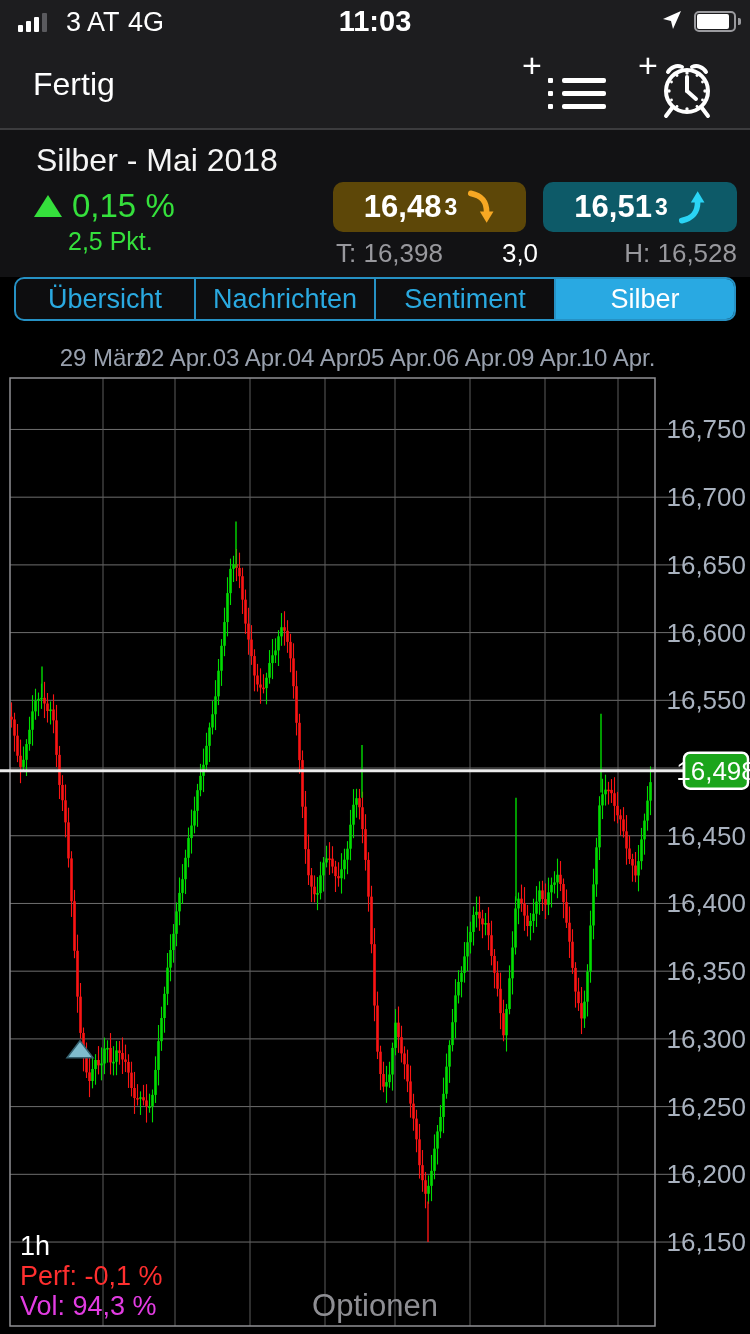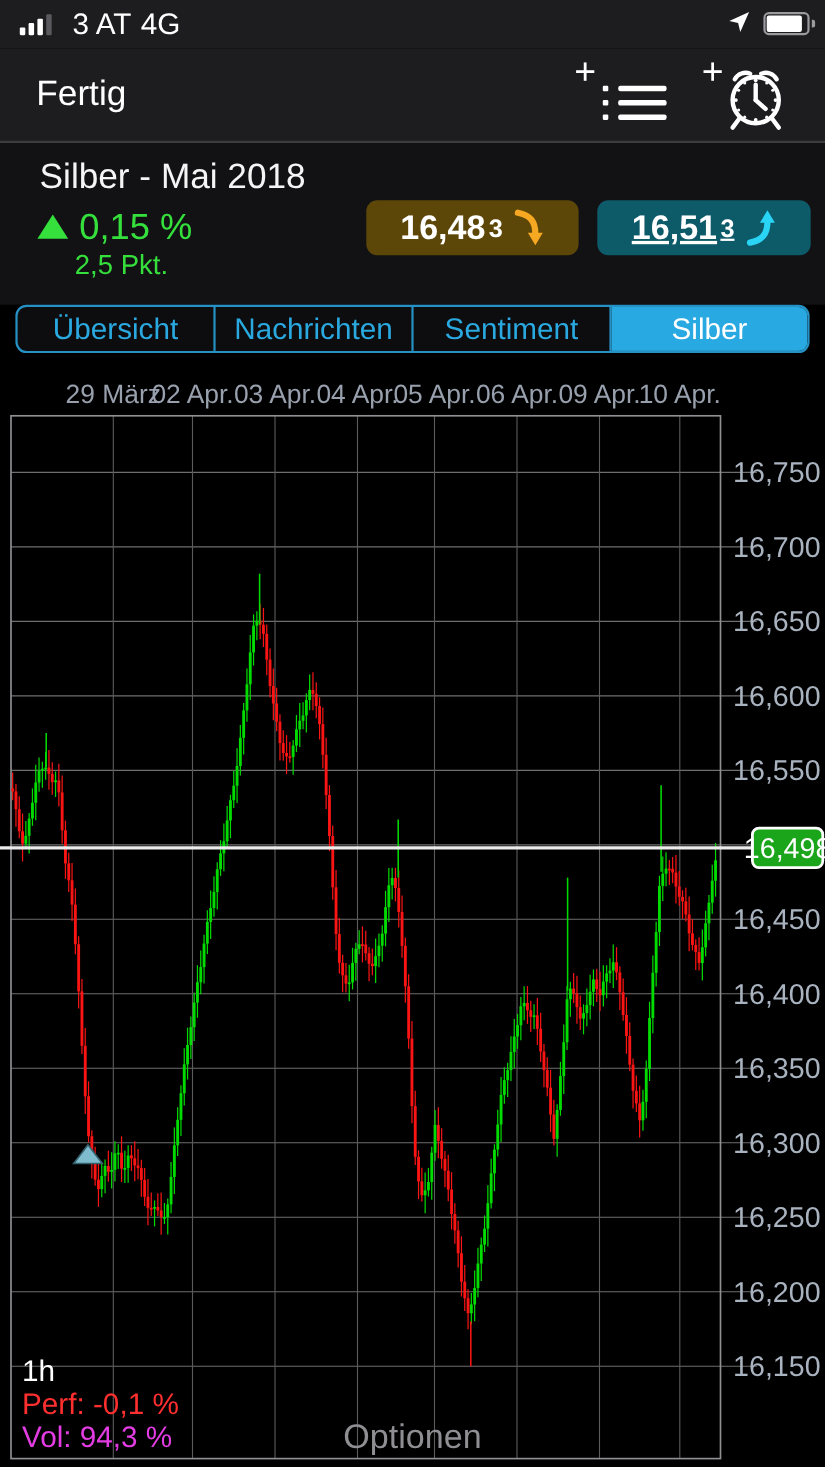--- a/index.html
+++ b/index.html
@@ -35,21 +35,21 @@
   .list-glyph .bar { width:44px; height:5px; background:#fff; border-radius:2px; }
   .alarm-glyph { position:absolute; left:18px; top:8px; }
   
   .header { position:absolute; top:130px; left:0; width:750px; height:147px; background:#121214; }
   .title { position:absolute; left:36px; top:12px; font-size:32px; color:#f5f5f5; }
   .change-row { position:absolute; left:34px; top:57px; font-size:33px; color:#35e03c; display:flex; align-items:center; gap:10px; }
   .tri-up { width:0; height:0; border-left:14px solid transparent; border-right:14px solid transparent; border-bottom:22px solid #35e03c; }
   .points { position:absolute; left:68px; top:97px; font-size:25px; color:#35e03c; }
   .quote-btn { position:absolute; top:52px; height:50px; border-radius:10px; display:flex; align-items:center; justify-content:center; gap:10px; color:#fff; }
   .bid-btn { left:333px; width:193px; background:#5d4708; }
-  .ask-btn { left:543px; width:194px; background:#0d5a68;text-decoration:underline; }
+  .ask-btn { left:543px; width:194px; background:#0d5a68; }
   .price-main { font-size:31px; font-weight:600; }
   .price-small { font-size:23px; font-weight:600; margin-left:-7px; }
   .stats-row { position:absolute; left:0; top:108px; width:750px; height:30px; font-size:26px; color:#98989d; }
   .low-label { position:absolute; left:336px; }
   .spread-label { position:absolute; left:470px; width:100px; text-align:center; color:#fff; }
   .high-label { position:absolute; right:13px; }
   
   .tabs { position:absolute; left:14px; top:277px; width:718px; height:40px; display:flex; border:2px solid #2691c4; border-radius:10px; background:#0d0d0f; overflow:hidden; }
   .tab { flex:1; display:flex; align-items:center; justify-content:center; font-size:27px; color:#2aa9e0; border-right:2px solid #2691c4; }
   .tab:last-child { border-right:none; }
@@ -70,20 +70,21 @@
 
   <div class="status-bar">
     <div class="signal">
       <span class="s1"></span>
         <span class="s2"></span>
         <span class="s3"></span>
         <span class="s4"></span>
     </div>
     <div class="carrier">3 AT</div>
     <div class="network">4G</div>
+    <div class="time">11:03</div>
     <svg class="loc-icon" viewBox="0 0 20 20">
       <polygon points="19,1 1,9 9,11 11,19" fill="#fff"></polygon>
     </svg>
     <div class="battery">
       <div class="shell"></div>
         <div class="fill"></div>
         <div class="nub"></div>
     </div>
   </div>
 
@@ -154,20 +155,25 @@
     </div>
     <div class="quote-btn ask-btn">
       <span class="price-main">16,51</span>
         <span class="price-small">3</span>
       <svg width="28" height="34" viewBox="0 0 24 30">
         <path d="M3 27 C 13 25, 17 20, 17 10" stroke="#2ad4f5" stroke-width="5" fill="none" stroke-linecap="round"></path>
         <polygon points="11,11 23,11 17,1" fill="#2ad4f5"></polygon>
       </svg>
     </div>
 
+    <div class="stats-row">
+      <span class="low-label">T: 16,398</span>
+      <span class="spread-label">3,0</span>
+      <span class="high-label">H: 16,528</span>
+    </div>
   </div>
 
   <div class="tabs">
     <div class="tab">Übersicht</div>
     <div class="tab">Nachrichten</div>
     <div class="tab">Sentiment</div>
     <div class="tab selected">Silber</div>
   </div>
 
   <div class="chart-region">

